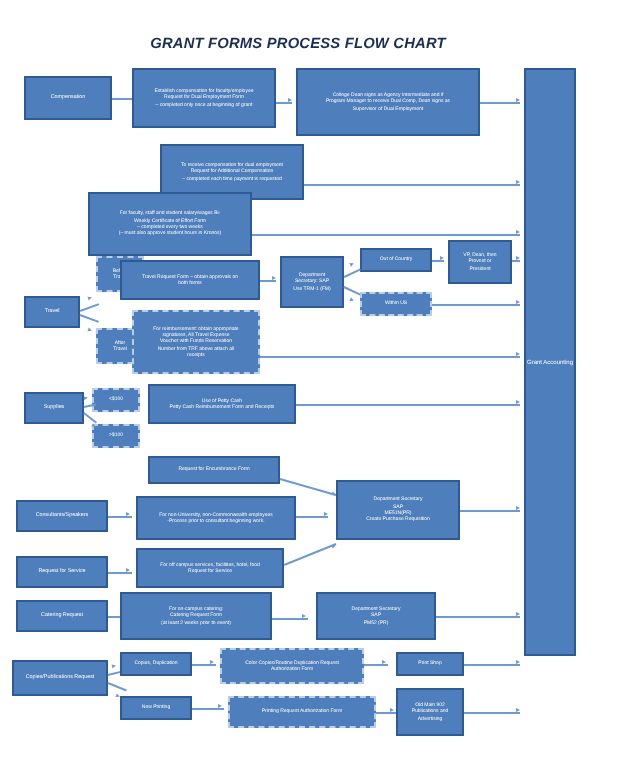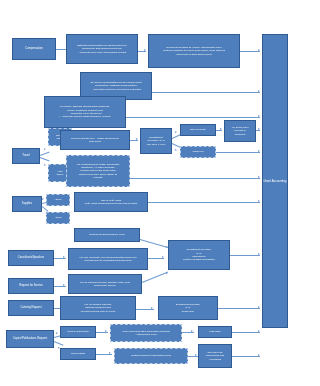--- a/index.html
+++ b/index.html
@@ -65,20 +65,21 @@
     border-top:1.7px solid transparent;
     border-bottom:1.7px solid transparent;
   }
   .diag{position:absolute;height:0.7px;background:#6f9ad0;transform-origin:0 50%;}
 </style>
 </head>
 <body>
 
 <div id="chart">
 
+  <div class="title">GRANT FORMS PROCESS FLOW CHART</div>
 
   <div class="railbar" style="left:262px;top:34px;width:26px;height:294px;">
     <span>Grant Accounting</span>
   </div>
 
   <div class="box left" style="left:12px;top:38px;width:44px;height:22px;">
     <span>Compensation</span>
   </div>
 
   <div class="box" style="left:66px;top:34px;width:72px;height:30px;">

